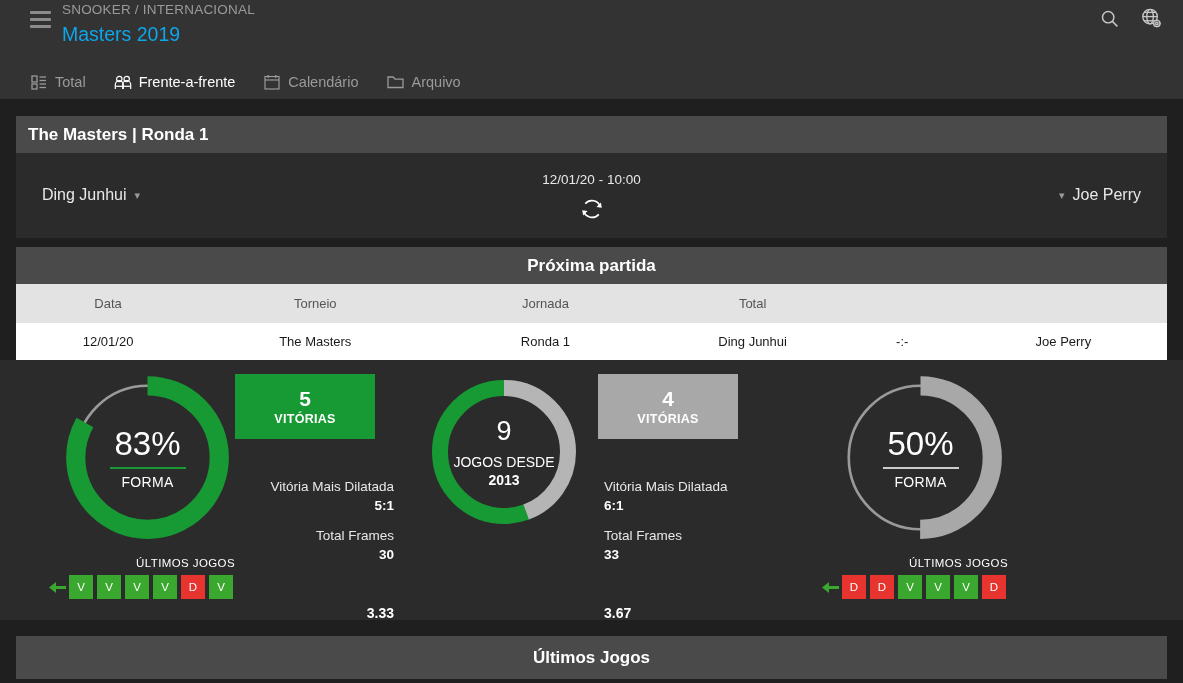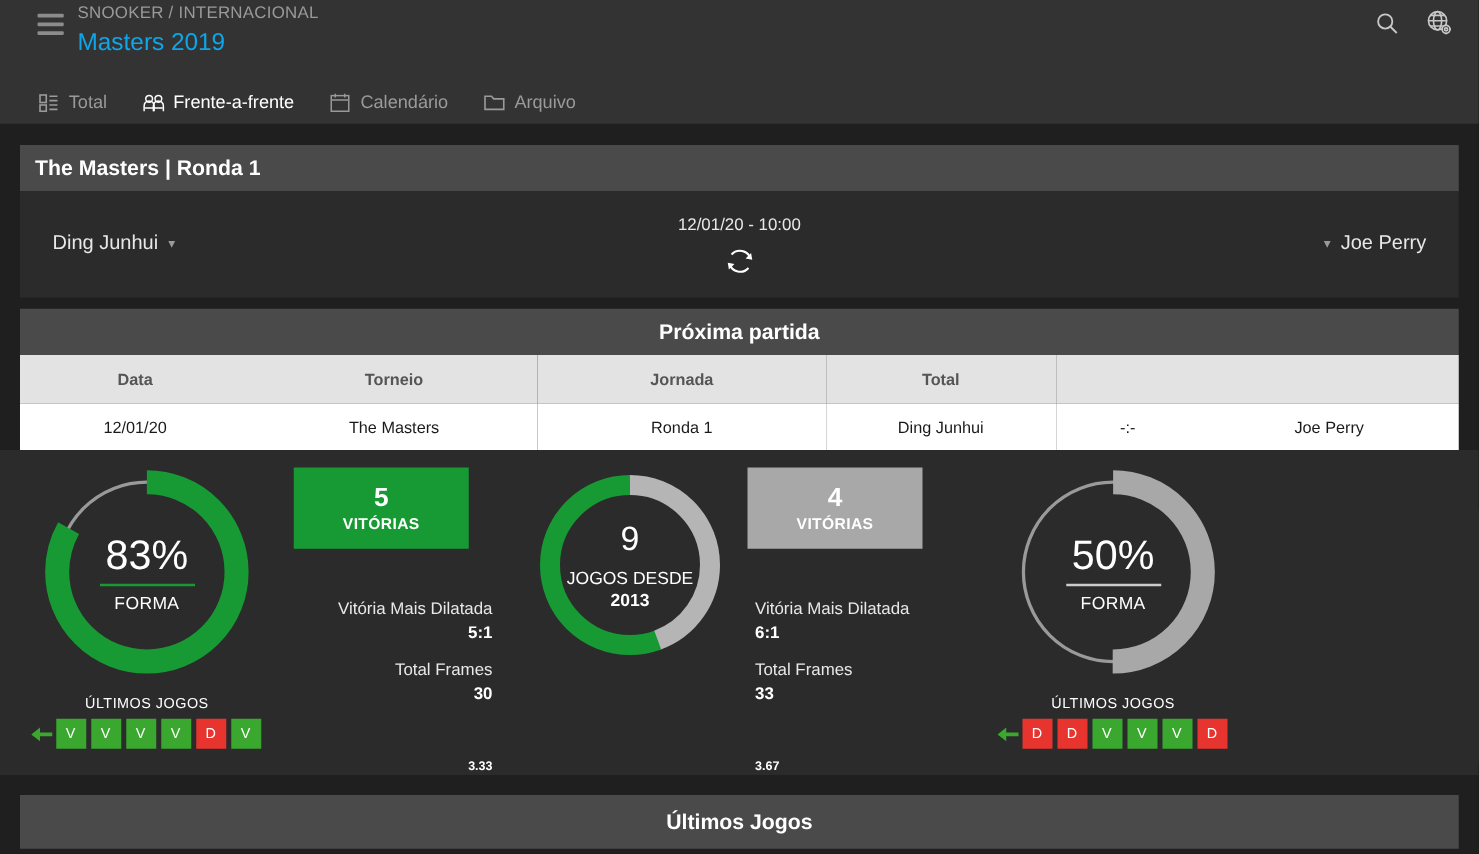--- a/index.html
+++ b/index.html
@@ -62,38 +62,38 @@
   .pname { font-size: 16px; color: #e8e8e8; line-height:20px;}
   .chev { color: #9a9a9a; font-size: 11px; line-height: 11px; cursor:pointer;}
   .mb-center { position: absolute; left:0; right:0; top: 18px; text-align:center;}
   .mb-date { font-size: 13.5px; color: #e8e8e8; line-height: 17px; }
   .refresh-ic { margin-top: 7px; display:inline-block; cursor:pointer;}
 
   
   .tbl { width: 100%; border-collapse: collapse; }
   .tbl thead tr { background: #e3e3e3; }
   .tbl th {
-    font-size: 13px; font-weight: bold; color: #555555;
+    font-size: 13px; font-weight: normal; color: #555555;
     padding: 12px 0; text-align: center;
   }
   .tbl tbody tr { background: #ffffff; }
   .tbl td {
     font-size: 13px; color: #1a1a1a;
     padding: 11px 0; text-align: center;
   }
   .c-data { width: 16%; } .c-torneio { width: 20%; } .c-jornada { width: 20%; }
   .c-home { width: 16%; } .c-score { width: 10%; } .c-away { width: 18%; }
 
   
   .stats-area {
     position: relative; height: 260px; background: #2b2b2b;
     display: flex; align-items: flex-start; padding-top: 4px;
   }
   .col { position: relative; }
-  .col-donut { width: 235px; display:flex; flex-direction:column; align-items:center; }
+  .col-donut { width: 235px; display:flex; flex-direction:column; align-items:flex-end; }
   .col-stats { width: 175px; }
   .col-center { width: 188px; display:flex; flex-direction:column; align-items:center; padding-top: 8px;}
 
   .donut-wrap { position: relative; width: 175px; height: 175px; margin-top: 6px;}
   .donut-label {
     position:absolute; left:0; right:0; top: 50%; transform: translateY(-50%);
     text-align:center;
   }
   .donut-pct { font-size: 33px; color: #ffffff; line-height: 38px; }
   .donut-rule { width: 76px; height: 2px; margin: 4px auto 5px; }
@@ -119,21 +119,21 @@
   .winbox.green { background: #179a33; }
   .winbox.gray  { background: #a8a8a8; }
   .winbox-num { font-size: 21px; font-weight: bold; color: #ffffff; line-height: 24px;}
   .winbox-lbl { font-size: 12.5px; font-weight: bold; color: #ffffff; letter-spacing: .3px; line-height: 16px;}
 
   .statlist { margin-top: 38px; }
   .statlist.r { text-align: right; padding-right: 16px; }
   .statlist.l { text-align: left; padding-left: 6px; }
   .stat-k { font-size: 13.5px; color: #e8e8e8; line-height: 19px; }
   .stat-v { font-size: 13.5px; font-weight: bold; color: #ffffff; line-height: 19px; }
-  .stat-extra { font-size: 10px; font-weight: bold; color:#ffffff; margin-top: 40px; line-height: 19px;}
+  .stat-extra { font-size: 14px; font-weight: bold; color:#ffffff; margin-top: 40px; line-height: 19px;}
 
   .centerdonut { position: relative; width: 160px; height: 160px; }
   .cd-label { position:absolute; left: 0; right: 0; top: 50%; transform: translateY(-50%); text-align:center;}
   .cd-num { font-size: 27px; color: #ffffff; line-height: 32px;}
   .cd-t1 { font-size: 14px; color: #ffffff; line-height: 18px; margin-top:6px;}
   .cd-t2 { font-size: 14px; color: #ffffff; line-height: 18px; font-weight: bold;}
 
   .bottom-panel { margin: 16px 16px 0; }
 </style>
 </head>

